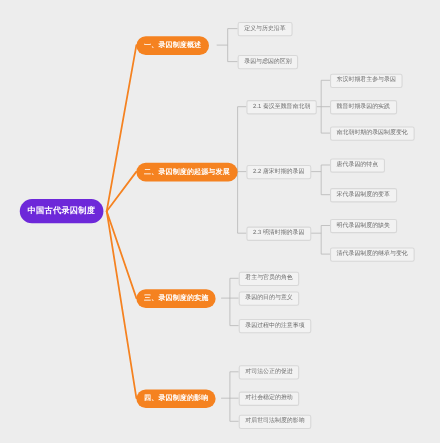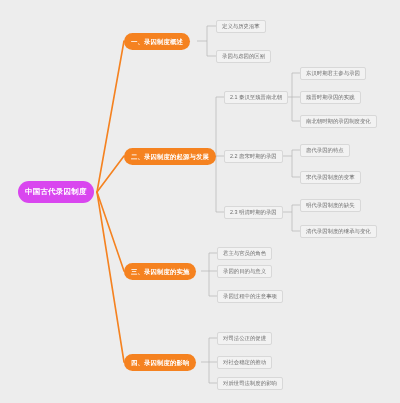--- a/index.html
+++ b/index.html
@@ -29,21 +29,21 @@
   .node {
     position: absolute;
     box-sizing: border-box;
     display: flex;
     align-items: center;
     justify-content: center;
     white-space: nowrap;
     line-height: 1.1;
   }
   .root-node {
-    background: #d946ef;
+    background: #6d28d9;
     color: #ffffff;
     border-radius: 11px;
     font-size: 7.5px;
     font-weight: bold;
     letter-spacing: 0.2px;
     height: 22px;
     padding: 0 7px;
   }
   .l1-node {
     background: #f58220;

